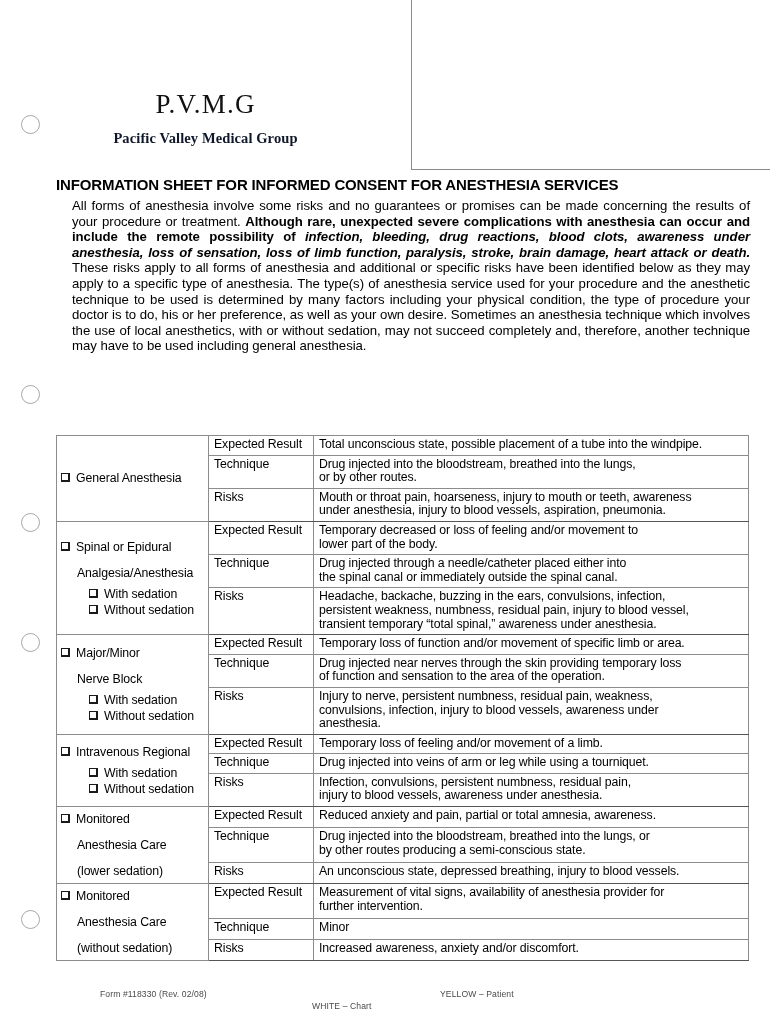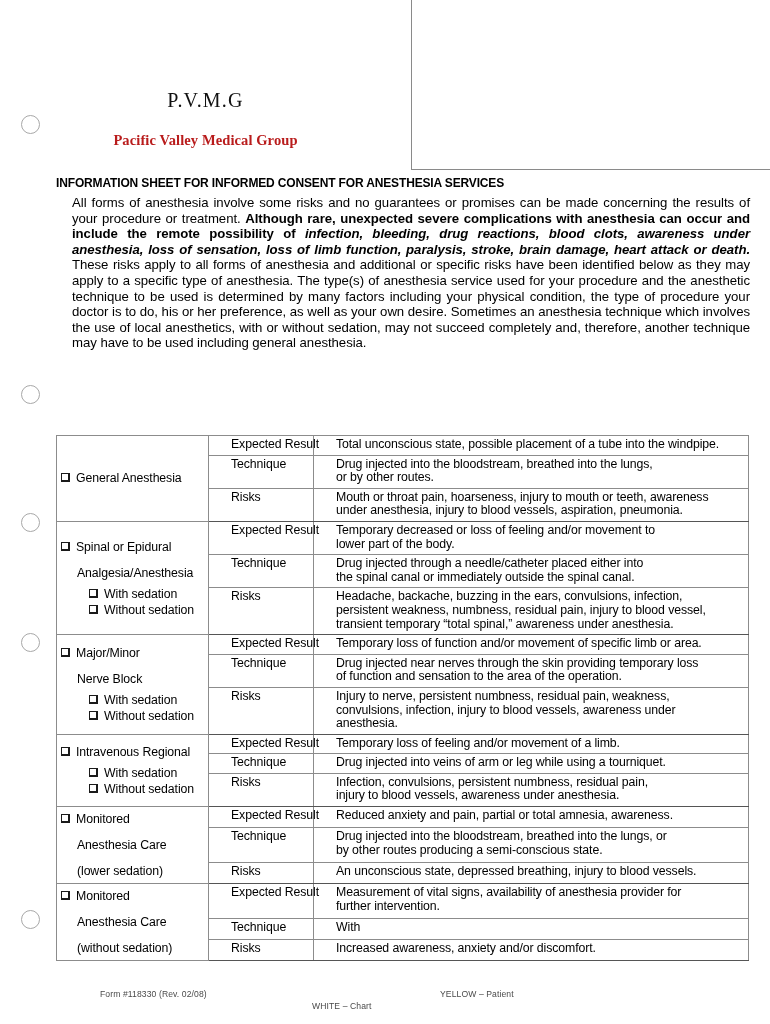--- a/index.html
+++ b/index.html
@@ -35,42 +35,42 @@
 
   
   .logo-wrap {
     position: absolute;
     left: 0px; top: 90px;
     width: 411px;
     text-align: center;
   }
   .logo-initials {
     font-family: "Liberation Serif", serif;
-    font-size: 20px;
+    font-size: 27px;
     letter-spacing: 1.2px;
     line-height: 1.05;
     color: #111;
   }
   .logo-name {
     font-family: "Liberation Serif", serif;
     font-weight: bold;
     font-size: 14.5px;
     letter-spacing: 0.1px;
-    margin-top: 21px;
-    color: #b91c1c;
+    margin-top: 12px;
+    color: #0f172a;
   }
 
   
   .content {
     position: absolute;
     left: 56px; top: 176px;
     width: 694px;
   }
   .sheet-title {
-    font-size: 12px;
+    font-size: 15px;
     font-weight: bold;
     letter-spacing: -0.15px;
     margin: 0 0 5px 0;
   }
   .para {
     font-size: 13.2px;
     line-height: 15.6px;
     text-align: justify;
     margin: 0 0 0 16px;
     letter-spacing: -0.05px;
@@ -83,21 +83,21 @@
   .anes-table {
     position: absolute;
     left: 56px; top: 435px;
     width: 692px;
     border-collapse: collapse;
     table-layout: fixed;
   }
   .anes-table td {
     border: 1px solid #8c8c8c;
     vertical-align: top;
-    padding: 2px 4px 3px 22px;
+    padding: 2px 4px 3px 5px;
     font-size: 12.3px;
     line-height: 13.6px;
     letter-spacing: -0.1px;
   }
   .col-type  { width: 152px; }
   .col-field { width: 105px; }
   .col-desc  { width: 435px; }
 
   td.type-cell {
     vertical-align: middle;
@@ -263,21 +263,21 @@
         <td class="type-cell" rowspan="3">
           <span class="type-line"><span class="cb"></span>Monitored</span>
           <span class="type-line hang gap-sm">Anesthesia Care</span>
           <span class="type-line hang gap-sm">(without sedation)</span>
         </td>
         <td class="field-cell">Expected Result</td>
         <td>Measurement of vital signs, availability of anesthesia provider for<br>further intervention.</td>
       </tr>
       <tr>
         <td class="field-cell">Technique</td>
-        <td>With</td>
+        <td>Minor</td>
       </tr>
       <tr class="group-end">
         <td class="field-cell">Risks</td>
         <td>Increased awareness, anxiety and/or discomfort.</td>
       </tr>
     </tbody>
 </table>
 
 <div class="footer">
   <span class="form-id">Form #118330 (Rev. 02/08)</span>

